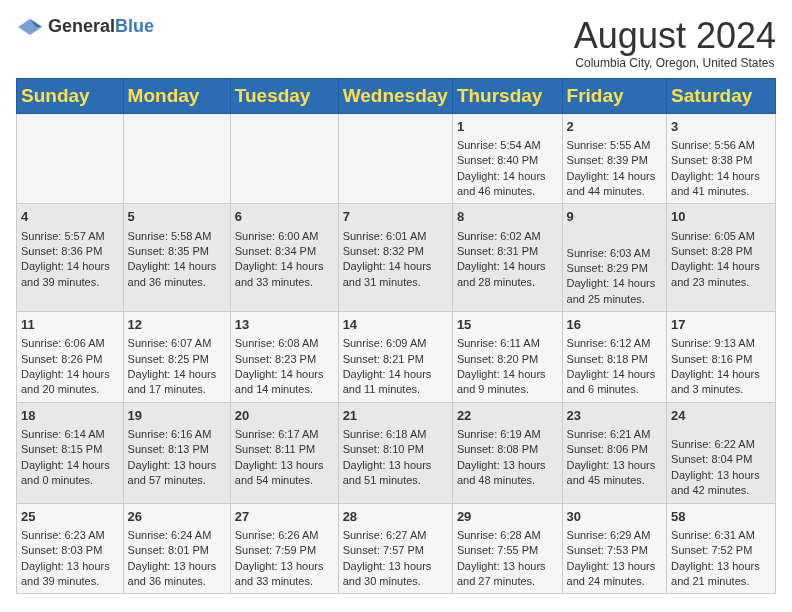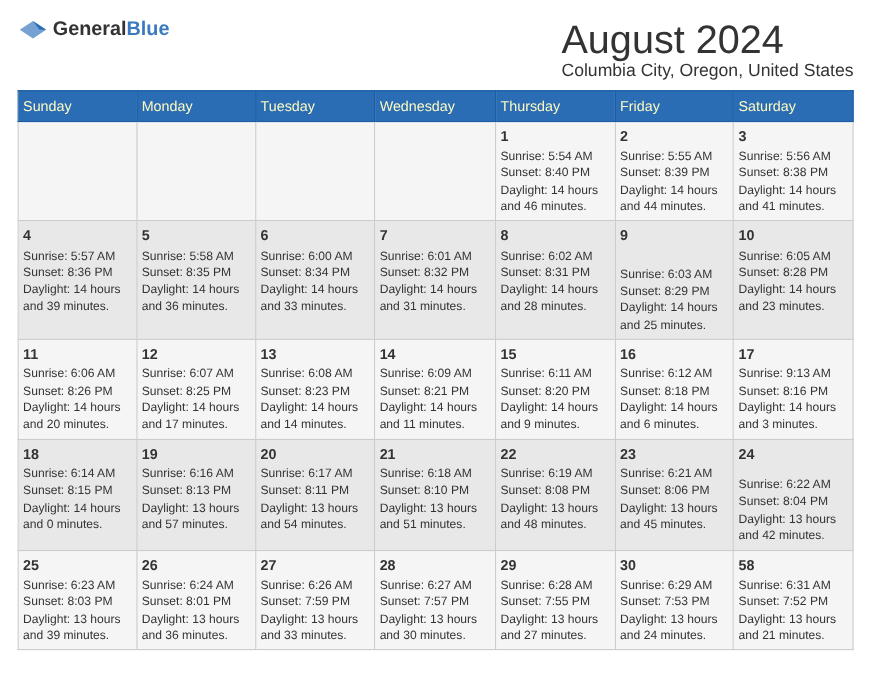--- a/index.html
+++ b/index.html
@@ -30,44 +30,44 @@
     .logo-text-blue {
       font-size: 18px;
       font-weight: bold;
       color: #3a7abf;
     }
     .logo-icon {
       width: 28px;
       height: 20px;
     }
     .title-area {
-      text-align: left;
+      text-align: center;
     }
     .main-title {
       font-size: 36px;
       font-weight: normal;
       color: #333;
       line-height: 1.1;
     }
     .sub-title {
-      font-size: 16px;
+      font-size: 12px;
       color: #333;
     }
     .calendar-table {
       width: 100%;
       border-collapse: collapse;
       font-size: 11px;
     }
     .calendar-table thead th {
       background-color: #2a6db5;
-      color: #fef9c3;
+      color: #fde047;
       padding: 6px 4px;
       text-align: left;
-      font-size: 13px;
-      font-weight: normal;
+      font-size: 19px;
+      font-weight: bold;
       border: 1px solid #1a5da0;
     }
     .calendar-table tbody td {
       border: 1px solid #ccc;
       vertical-align: top;
       padding: 4px;
       width: 113px;
       min-height: 80px;
       color: #333;
       line-height: 1.4;

